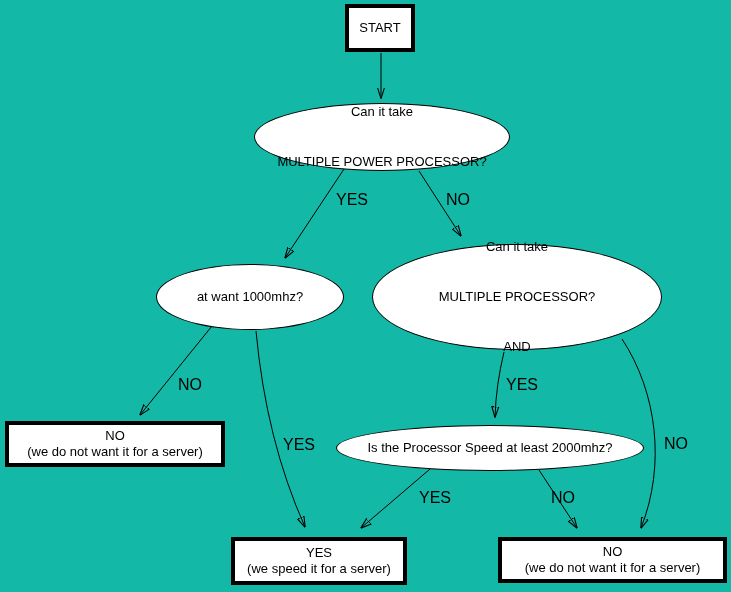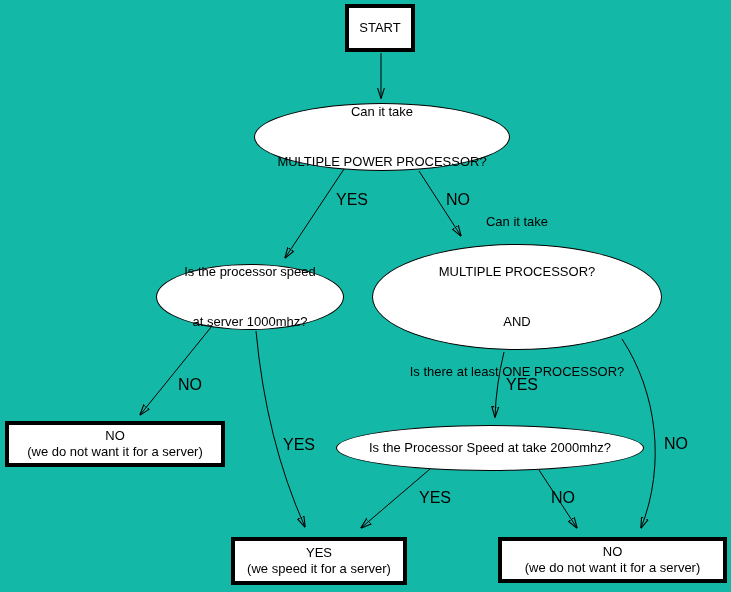--- a/index.html
+++ b/index.html
@@ -67,33 +67,31 @@
   <div class="node box" style="left:345px; top:4px; width:70px; height:48px;">
     <div class="line">START</div>
   </div>
 
   <div class="node ellipse" style="left:254px; top:103px; width:256px; height:68px;">
     <div class="line">Can it take</div>
     <div class="line">MULTIPLE POWER PROCESSOR?</div>
   </div>
 
   <div class="node ellipse" style="left:156px; top:264px; width:188px; height:66px;">
-    <div class="line">Is the processor speed</div>
-    <div class="line">at server 1000mhz?</div>
+    <div class="line">at want 1000mhz?</div>
   </div>
 
   <div class="node ellipse" style="left:372px; top:244px; width:290px; height:106px;">
     <div class="line">Can it take</div>
     <div class="line">MULTIPLE PROCESSOR?</div>
     <div class="line">AND</div>
-    <div class="line">Is there at least ONE PROCESSOR?</div>
   </div>
 
   <div class="node ellipse" style="left:336px; top:425px; width:308px; height:46px;">
-    <div class="line">Is the Processor Speed at take 2000mhz?</div>
+    <div class="line">Is the Processor Speed at least 2000mhz?</div>
   </div>
 
   <div class="node box" style="left:5px; top:421px; width:220px; height:46px;">
     <div class="line">NO</div>
     <div class="line">(we do not want it for a server)</div>
   </div>
 
   <div class="node box" style="left:231px; top:537px; width:176px; height:48px;">
     <div class="line">YES</div>
     <div class="line">(we speed it for a server)</div>

